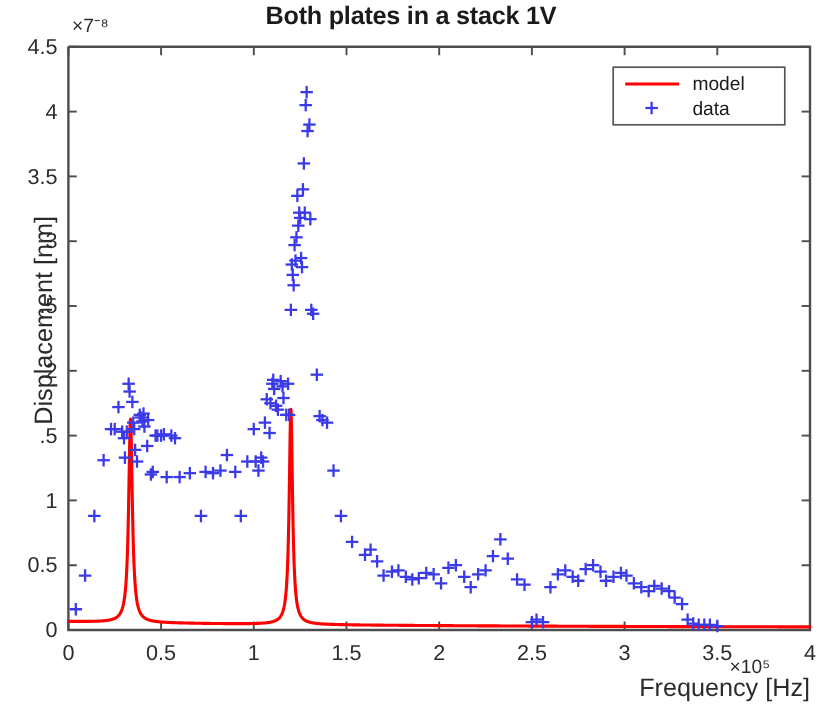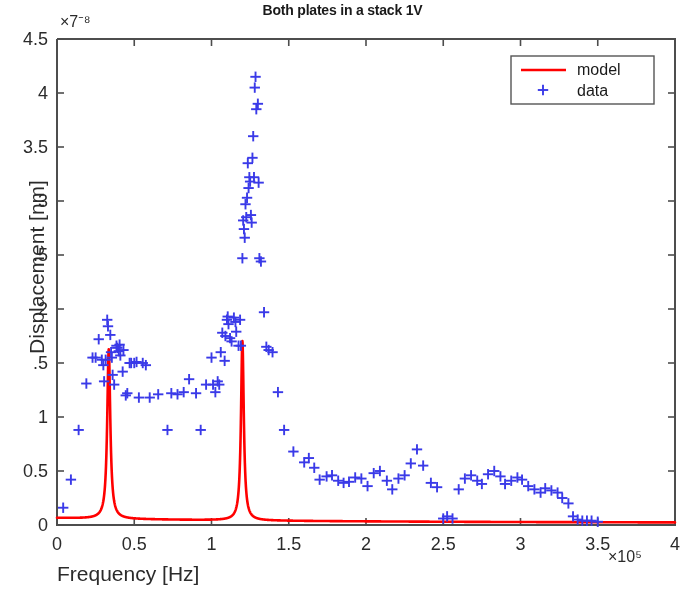--- a/index.html
+++ b/index.html
@@ -18,21 +18,21 @@
     width: 685px;
     height: 592px;
     background: #ffffff;
   }
   #chart-title {
     position: absolute;
     left: 0;
     top: 2px;
     width: 685px;
     text-align: center;
-    font-size: 14px;
+    font-size: 21px;
     font-weight: bold;
     color: #1a1a1a;
     letter-spacing: -0.2px;
   }
   #y-exponent {
     position: absolute;
     left: 60px;
     top: 10px;
     font-size: 16px;
     color: #2b2b2b;
@@ -54,21 +54,21 @@
     text-align: center;
     font-size: 21px;
     color: #2b2b2b;
     transform: rotate(-90deg);
   }
   #x-axis-label {
     position: absolute;
     left: 57px;
     top: 562px;
     width: 618px;
-    text-align: left;
+    text-align: right;
     font-size: 21px;
     color: #2b2b2b;
   }
   svg#plot {
     position: absolute;
     left: 0;
     top: 0;
   }
   .tick-text {
     font-family: "Liberation Sans", sans-serif;

